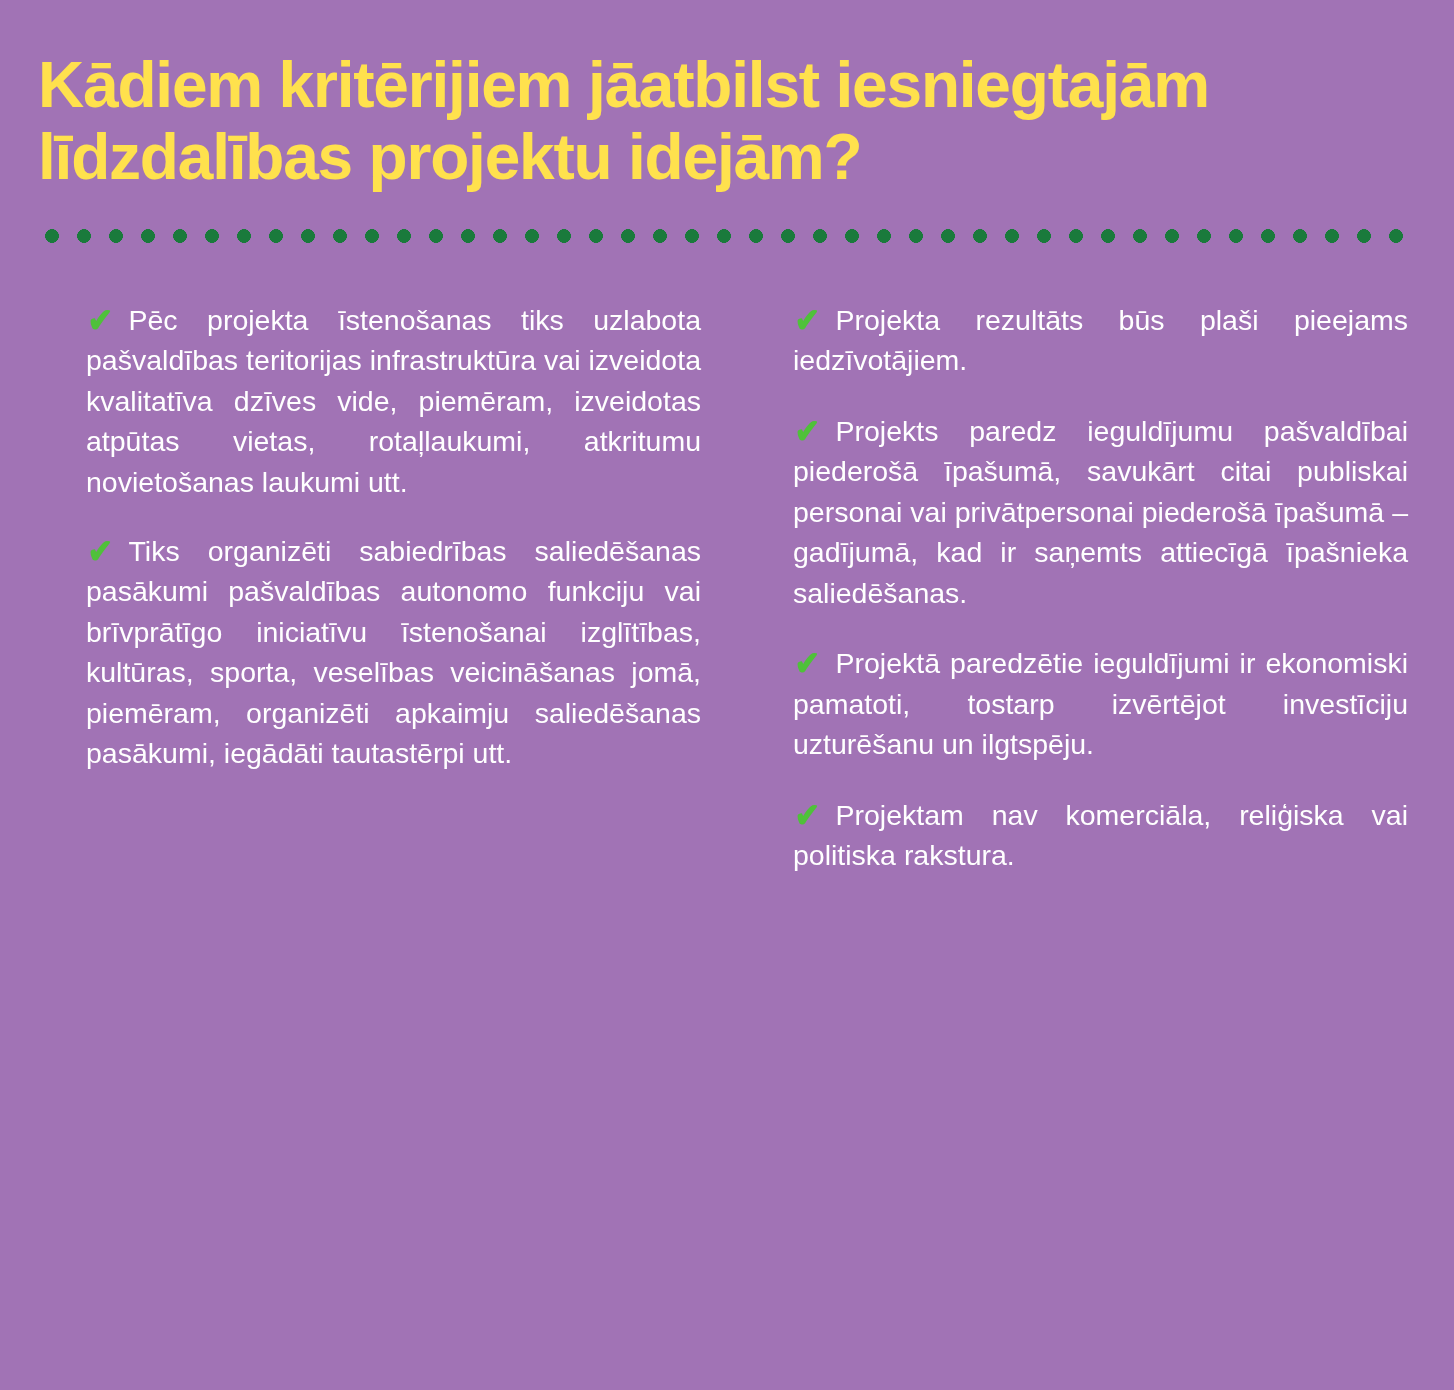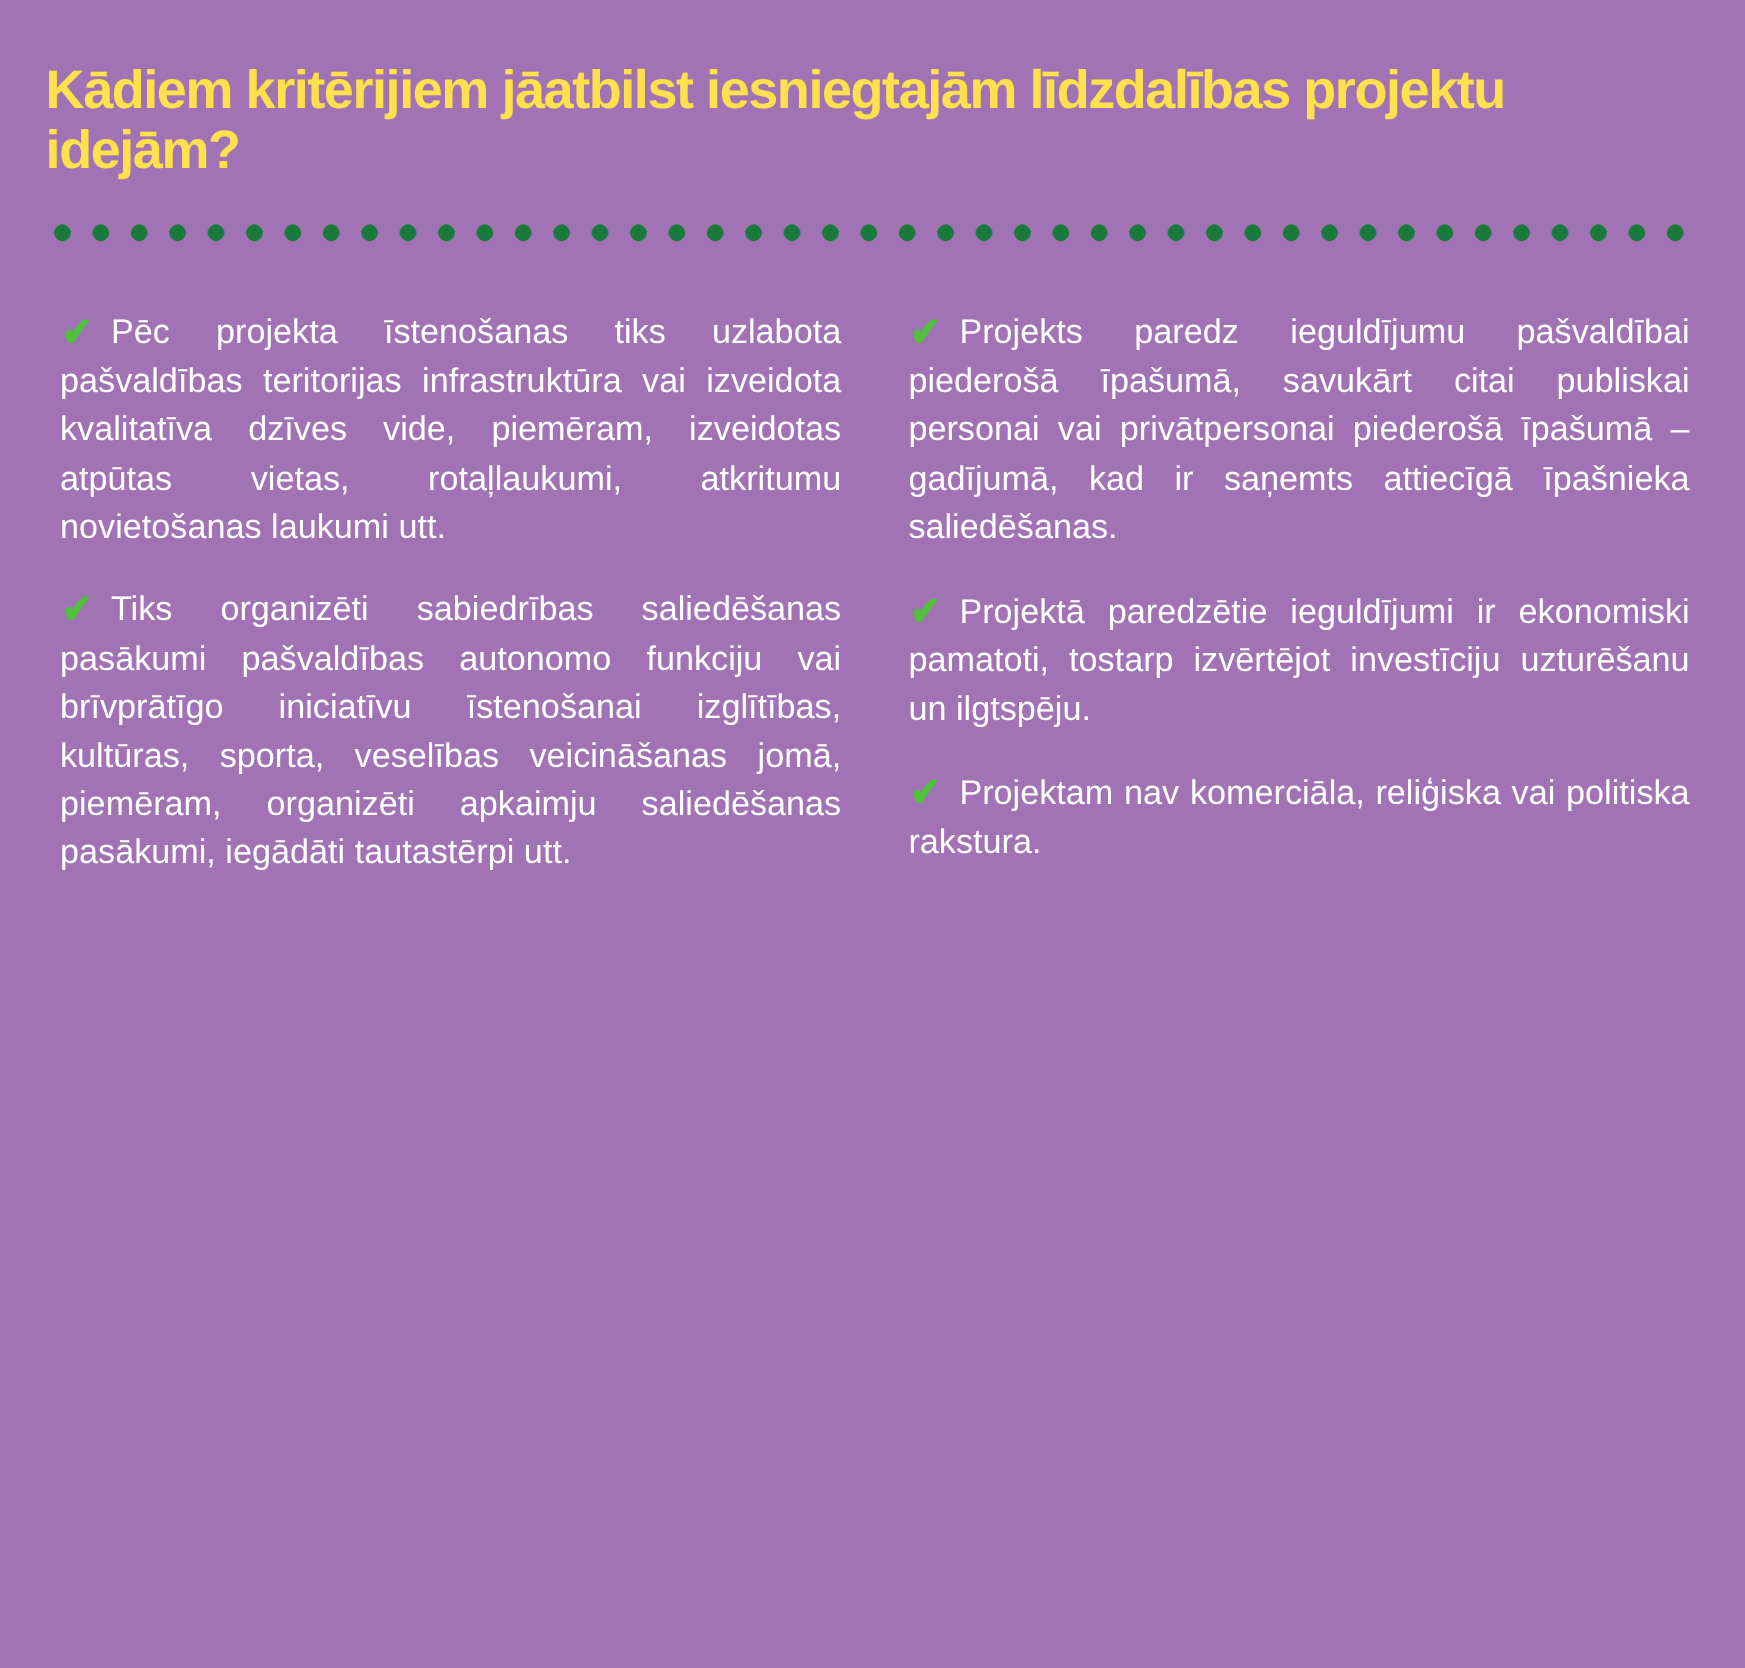--- a/index.html
+++ b/index.html
@@ -16,21 +16,21 @@
   .poster {
     position: relative;
     width: 1454px;
     height: 1390px;
     box-sizing: border-box;
     padding: 40px 36px 0 36px;
   }
   .title {
     color: #ffe14d;
     font-weight: bold;
-    font-size: 45px;
+    font-size: 64px;
     line-height: 1.12;
     letter-spacing: -1.2px;
     margin: 0;
     padding: 10px 0 0 2px;
     max-width: 1400px;
   }
   .dotted-divider {
     margin-top: 36px;
     height: 14px;
     width: 1382px;
@@ -40,20 +40,21 @@
     background-position: left center;
   }
   .columns {
     display: flex;
     gap: 56px;
     margin-top: 28px;
     padding: 0 10px 0 14px;
   }
   .col {
     width: 660px;
+    margin-left: 36px;
   }
   .item {
     margin-bottom: 26px;
     color: #ffffff;
     font-size: 28.5px;
     line-height: 1.42;
     text-align: justify;
     text-justify: inter-word;
     hyphens: manual;
   }
@@ -92,20 +93,23 @@
 
       <p class="item">
         <span class="check">✔</span><span class="text">Tiks organizēti sabiedrības saliedēšanas pasākumi pašvaldības autonomo funkciju vai brīvprātīgo iniciatīvu īstenošanai izglītības, kultūras, sporta, veselības veicināšanas jomā, piemēram, organizēti apkaimju saliedēšanas pasākumi, iegādāti tautastērpi utt.</span>
       </p>
 
 
     </div>
 
     <div class="col col-right">
 
+      <p class="item">
+        <span class="check">✔</span><span class="text">Projekta rezultāts būs plaši pieejams iedzīvotājiem.</span>
+      </p>
 
       <p class="item">
         <span class="check">✔</span><span class="text">Projekts paredz ieguldījumu pašvaldībai piederošā īpašumā, savukārt citai publiskai personai vai privātpersonai piederošā īpašumā – gadījumā, kad ir saņemts attiecīgā īpašnieka saliedēšanas.</span>
       </p>
 
       <p class="item">
         <span class="check">✔</span><span class="text">Projektā paredzētie ieguldījumi ir ekonomiski pamatoti, tostarp izvērtējot investīciju uzturēšanu un ilgtspēju.</span>
       </p>
 
 

